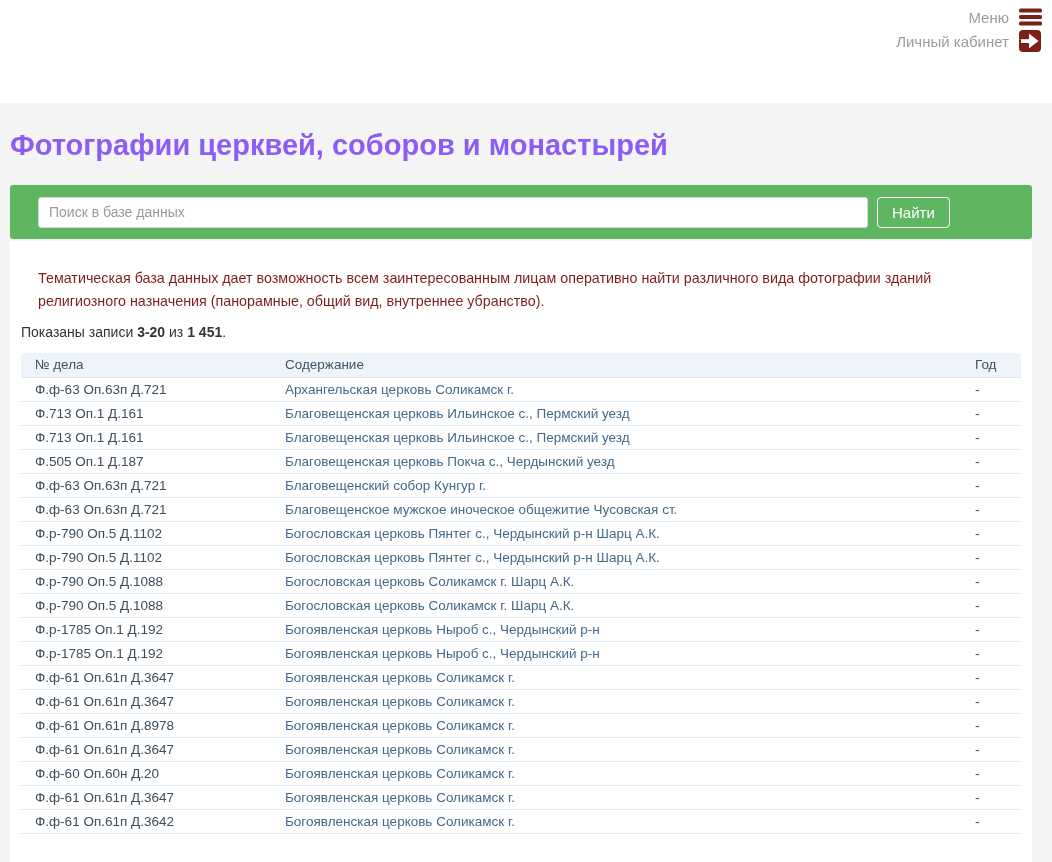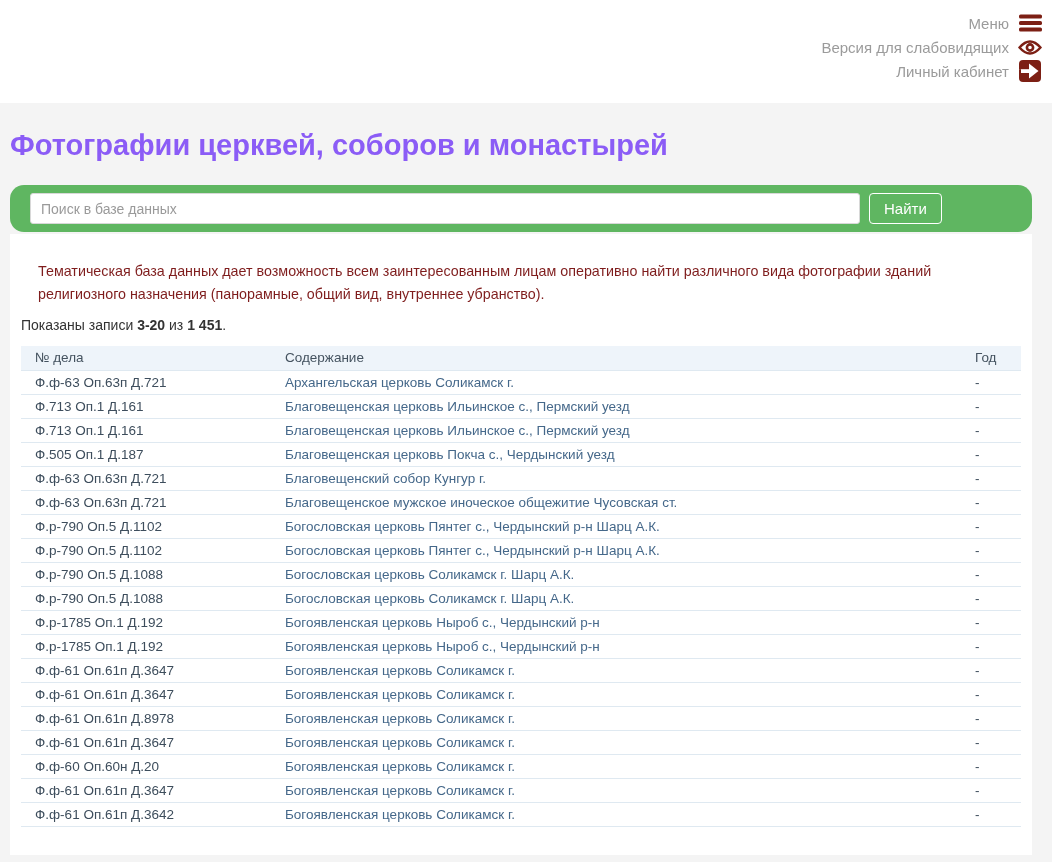--- a/index.html
+++ b/index.html
@@ -10,33 +10,33 @@
   
   .site-header { position:relative; width:1052px; height:103px; background:#ffffff; }
   .logo { position:absolute; left:8px; top:5px; width:258px;
           border-top:3px solid #7c1f14; border-bottom:3px solid #7c1f14;
           padding:5px 4px 6px 4px; display:flex; align-items:center; cursor:pointer; }
   .logo-monogram { font-family:"Liberation Serif", serif; font-weight:700;
                    font-size:62px; line-height:60px; letter-spacing:-6px;
                    color:#17120f; padding-right:6px; }
   .logo-text { font-family:"Liberation Serif", serif; font-weight:700;
                font-size:22px; line-height:27px; color:#17120f; margin-left:10px; }
-  .top-menu { position:absolute; top:12px; right:10px; display:flex;
+  .top-menu { position:absolute; top:6px; right:10px; display:flex;
               flex-direction:column; align-items:flex-end; gap:2px; }
   .menu-item { display:flex; align-items:center; gap:9px; height:22px; cursor:pointer; }
   .menu-label { color:#9b9b9b; font-size:15px; white-space:nowrap; }
   .menu-ico { width:24px; display:flex; justify-content:center; align-items:center; }
 
   
   .page-title { margin:25px 10px 0 10px; font-size:29px; line-height:34px;
                 font-weight:700; color:#8b5cf6; }
 
-  .search-bar { margin:23px 10px 0 10px; width:1022px; height:47px;
-                background:#5fb661; border-radius:14px;
-                display:flex; align-items:center; padding:0 20px; }
+  .search-bar { margin:23px 10px 0 10px; width:1022px; height:54px;
+                background:#5fb661; border-radius:3px;
+                display:flex; align-items:center; padding:0 28px; }
   .search-input { width:830px; height:31px; border:1px solid #d8d8d8; border-radius:3px;
                   padding:0 10px; font-size:14px; color:#555;
                   font-family:"Liberation Sans", sans-serif; outline:none; }
   .search-input::placeholder { color:#9a9a9a; }
   .search-btn { margin-left:9px; height:31px; padding:0 14px; background:transparent;
                 border:1px solid #ffffff; border-radius:4px; color:#ffffff;
                 font-size:15px; font-family:"Liberation Sans", sans-serif; cursor:pointer; }
 
   .content-panel { margin:2px 10px 0 10px; width:1022px; height:621px;
                    background:#ffffff; overflow:hidden; }
@@ -59,29 +59,20 @@
 <div class="site-header">
 
   <div class="top-menu">
     <div class="menu-item">
       <span class="menu-label">Меню</span>
       <span class="menu-ico">
         <svg width="23" height="18" viewBox="0 0 23 18">
           <rect x="0" y="0.5" width="23" height="4" rx="1.6" fill="#7c1f14"></rect>
           <rect x="0" y="7" width="23" height="4" rx="1.6" fill="#7c1f14"></rect>
           <rect x="0" y="13.5" width="23" height="4" rx="1.6" fill="#7c1f14"></rect>
-        </svg>
-      </span>
-    </div>
-    <div class="menu-item">
-      <span class="menu-label">Версия для слабовидящих</span>
-      <span class="menu-ico">
-        <svg width="24" height="17" viewBox="0 0 24 17">
-          <path d="M1.5 8.5 Q12 -3.5 22.5 8.5 Q12 20.5 1.5 8.5 Z" fill="none" stroke="#7c1f14" stroke-width="2.4"></path>
-          <circle cx="12" cy="8.5" r="3.1" fill="none" stroke="#7c1f14" stroke-width="2.6"></circle>
         </svg>
       </span>
     </div>
     <div class="menu-item">
       <span class="menu-label">Личный кабинет</span>
       <span class="menu-ico">
         <svg width="22" height="22" viewBox="0 0 22 22">
           <rect x="0" y="0" width="22" height="22" rx="4" fill="#7c1f14"></rect>
           <rect x="0" y="9.2" width="11" height="3.8" fill="#ffffff"></rect>
           <polygon points="10,3.5 19.5,11 10,18.5" fill="#ffffff"></polygon>

